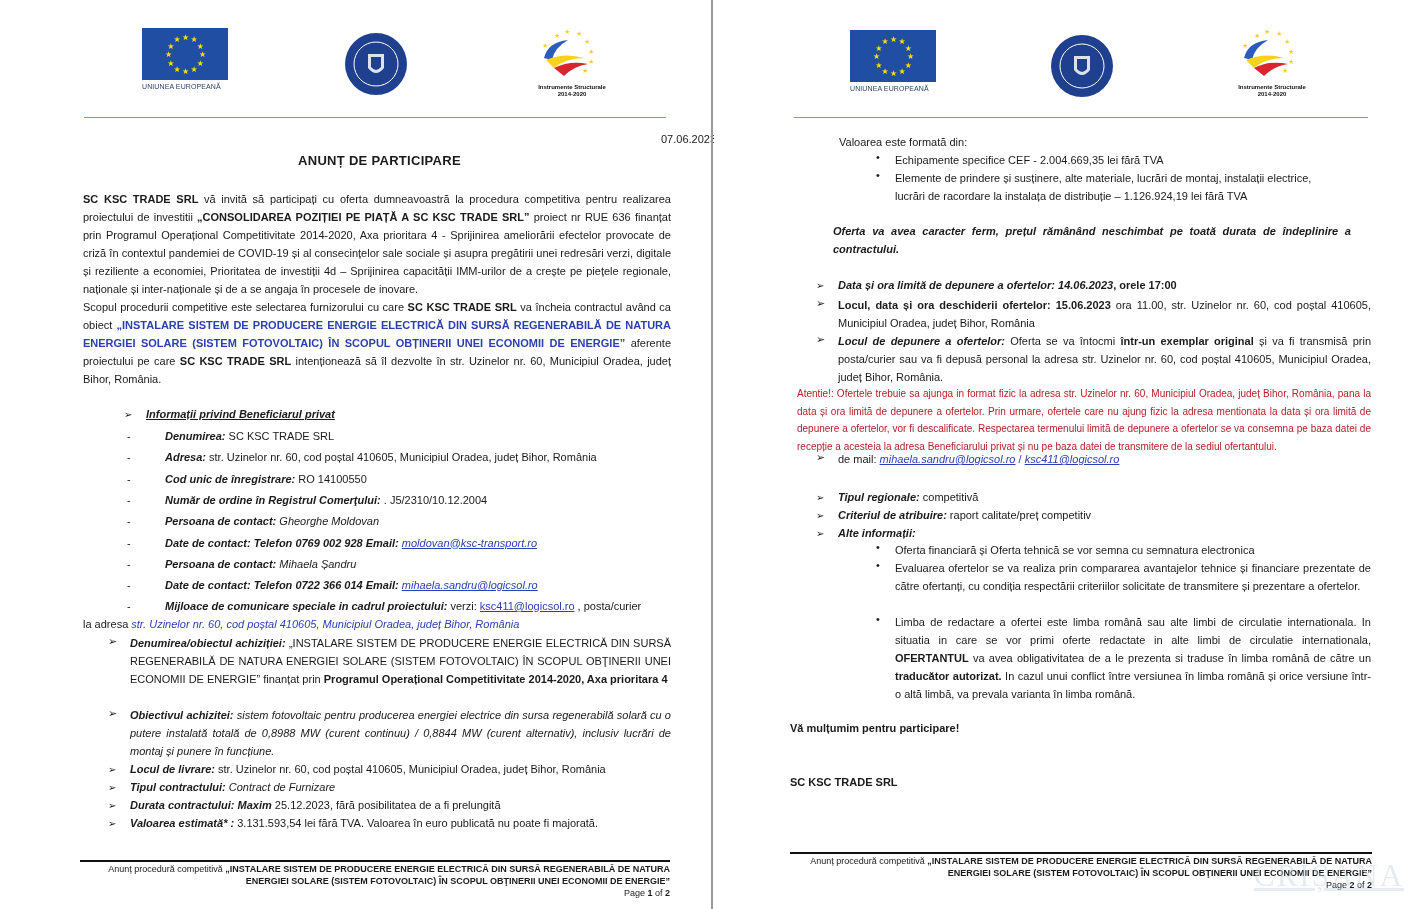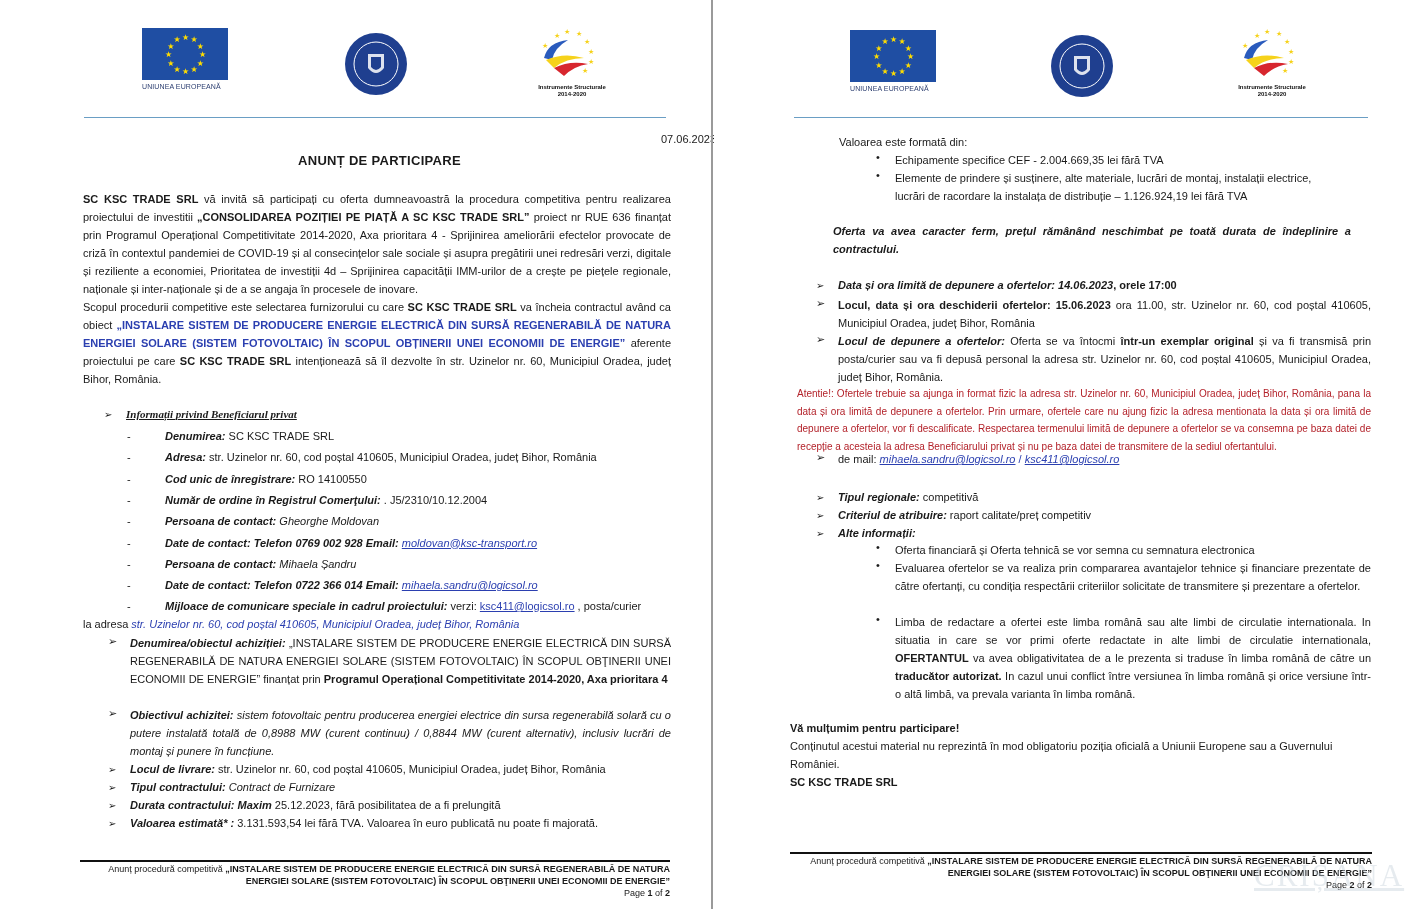--- a/index.html
+++ b/index.html
@@ -102,21 +102,21 @@
   <div class="date" style="left:617px;top:133px;">07.06.2023</div>
   <div class="title" style="left:298px;top:153px;">ANUNȚ DE PARTICIPARE</div>
 
   <div class="txt justify" style="left:83px;top:190px;width:588px;">
     <span class="b">SC KSC TRADE SRL</span><span> vă invită să participați cu oferta dumneavoastră la procedura competitiva pentru realizarea proiectului de investitii </span><span class="b">„CONSOLIDAREA POZIȚIEI PE PIAȚĂ A SC KSC TRADE SRL”</span><span> proiect  nr RUE 636 finanțat prin Programul Operațional Competitivitate 2014-2020, Axa prioritara 4 - Sprijinirea ameliorării efectelor provocate de criză în contextul pandemiei de COVID-19 și al consecințelor sale sociale și asupra pregătirii unei redresări verzi, digitale și reziliente a economiei, Prioritatea de investiții  4d – Sprijinirea capacității IMM-urilor de a crește pe piețele regionale, naționale și inter-naționale și de a se angaja în procesele de inovare.</span>
   </div>
   <div class="txt justify" style="left:83px;top:298px;width:588px;">
     <span>Scopul procedurii competitive este selectarea furnizorului cu care </span><span class="b">SC KSC TRADE SRL</span><span> va încheia contractul având ca obiect </span><span class="b blue">„INSTALARE SISTEM DE PRODUCERE ENERGIE ELECTRICĂ DIN SURSĂ REGENERABILĂ DE NATURA ENERGIEI SOLARE (SISTEM FOTOVOLTAIC) ÎN SCOPUL OBȚINERII UNEI ECONOMII DE ENERGIE”</span><span> aferente proiectului pe care </span><span class="b">SC KSC TRADE SRL</span><span> intenționează să îl dezvolte în str. Uzinelor nr. 60, Municipiul Oradea, județ Bihor, România.</span>
   </div>
 
-  <div class="row" style="left:104px;top:405px;font-family:Liberation Serif, serif;">
+  <div class="row" style="left:124px;top:405px;">
     <span class="arrow">➢</span><span class="i u b" style="font-weight:600">Informații privind Beneficiarul privat</span>
   </div>
   <div id="benef-list">
       <div class="row" style="left: 127px; top: 427px;"><span class="dash">-</span><span class="i b" style="font-weight: 600;">Denumirea:</span><span>  SC KSC TRADE SRL</span></div>
       <div class="row" style="left: 127px; top: 448.3px;"><span class="dash">-</span><span class="i b" style="font-weight: 600;">Adresa:</span><span>  str. Uzinelor nr. 60, cod poștal 410605, Municipiul Oradea, județ Bihor, România</span></div>
       <div class="row" style="left: 127px; top: 469.6px;"><span class="dash">-</span><span class="i b" style="font-weight: 600;">Cod unic de înregistrare:</span><span> RO 14100550</span></div>
       <div class="row" style="left: 127px; top: 490.9px;"><span class="dash">-</span><span class="i b" style="font-weight: 600;">Număr de ordine în Registrul Comerţului:</span><span> . J5/2310/10.12.2004</span></div>
       <div class="row" style="left: 127px; top: 512.2px;"><span class="dash">-</span><span class="i b" style="font-weight: 600;">Persoana de contact:</span><span class="i">  Gheorghe Moldovan</span></div>
       <div class="row" style="left: 127px; top: 533.5px;"><span class="dash">-</span><span class="i b" style="font-weight: 600;">Date de contact: Telefon 0769 002 928  Email:</span><span> </span><span class="link">moldovan@ksc-transport.ro</span></div>
       <div class="row" style="left: 127px; top: 554.8px;"><span class="dash">-</span><span class="i b" style="font-weight: 600;">Persoana de contact:</span><span class="i">  Mihaela Șandru</span></div>
@@ -261,21 +261,20 @@
 
   <div class="bullet" style="left:162px;top:559px;">•</div>
   <div class="txt justify" style="left:181px;top:559px;width:476px;">Evaluarea ofertelor se va realiza prin compararea avantajelor tehnice și financiare prezentate de către ofertanți, cu condiția respectării criteriilor solicitate de transmitere și prezentare a ofertelor.</div>
 
   <div class="bullet" style="left:162px;top:613px;">•</div>
   <div class="txt justify" style="left:181px;top:613px;width:476px;">
     <span>Limba de redactare a ofertei este limba română sau alte limbi de circulatie internationala. In situatia in care se vor primi oferte redactate in alte limbi de circulatie internationala, </span><span class="b">OFERTANTUL</span><span> va avea obligativitatea de a le prezenta si traduse în limba română de către un </span><span class="b">traducător autorizat.</span><span> In cazul unui conflict între versiunea în limba română și orice versiune într-o altă limbă, va prevala varianta în limba română.</span>
   </div>
 
   <div class="row b" style="left:76px;top:719px;">Vă mulțumim pentru participare!</div>
-  <div class="txt" style="left:76px;top:737px;width:580px;">Conținutul acestui material nu reprezintă în mod obligatoriu poziția oficială a Uniunii Europene sau a Guvernului României.</div>
   <div class="row b" style="left:76px;top:773px;">SC KSC TRADE SRL</div>
 
   <div class="footer-line" style="left:76px;width:582px;top:852px;"></div>
   <div class="footer" style="left:76px;width:582px;top:855px;">
     <div><span>Anunț procedură competitivă </span><span class="b">„INSTALARE SISTEM DE PRODUCERE ENERGIE ELECTRICĂ DIN SURSĂ REGENERABILĂ DE NATURA</span></div>
     <div class="b">ENERGIEI SOLARE (SISTEM FOTOVOLTAIC) ÎN SCOPUL OBŢINERII UNEI ECONOMII DE ENERGIE”</div>
     <div class="pg"><span>Page </span><span class="b">2</span><span> of </span><span class="b">2</span></div>
   </div>
   <div class="watermark" style="left:540px;top:858px;">CRIȘANA</div>
 </div>

